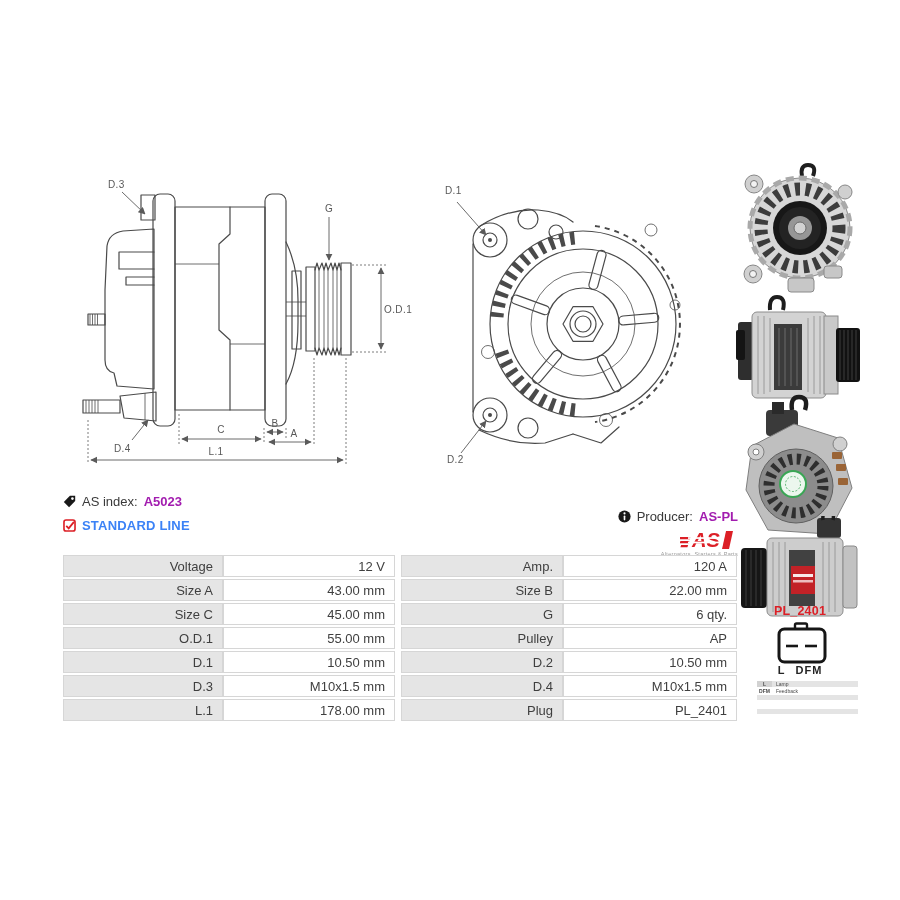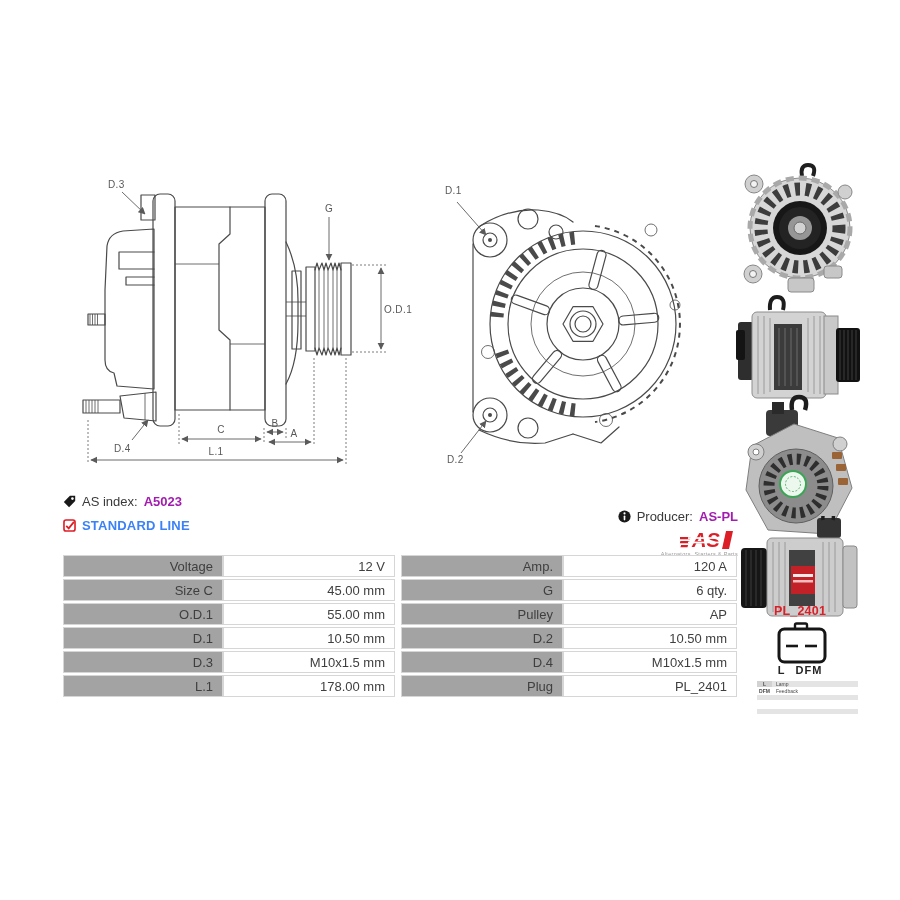--- a/index.html
+++ b/index.html
@@ -20,21 +20,21 @@
   .info-line b{color:#a21caf;}
   .std{color:#3b82f6;font-weight:bold;letter-spacing:.2px;}
   .icn{width:13px;height:13px;flex:0 0 13px;}
   .col-c{display:flex;flex-direction:column;align-items:flex-end;}
   .logo-wrap{display:flex;flex-direction:column;align-items:flex-end;margin-top:2px;}
   .logo-tagline{font-size:5.5px;color:#9a9a9a;letter-spacing:.3px;margin-top:1px;}
 
   
   .spec{position:absolute;left:63px;top:553px;width:674px;border-collapse:separate;border-spacing:0 2px;table-layout:fixed;font-size:13px;color:#3f3f3f;}
   .spec td{box-sizing:border-box;height:22px;border:1px solid #d6d6d6;background:#fff;text-align:right;padding:0 9px 0 0;vertical-align:middle;overflow:hidden;}
-  .spec td.lbl{background:#a3a3a3;}
+  .spec td.lbl{background:#e5e5e5;}
   .spec td.gap{border:none;background:transparent;padding:0;}
 
   
   .plug-code{position:absolute;left:738px;top:604px;width:124px;text-align:center;color:#dc1f26;font-weight:bold;font-size:12.5px;letter-spacing:.2px;}
   .plug-pins{position:absolute;left:738px;top:664px;width:124px;text-align:center;font-weight:bold;font-size:11px;color:#242424;letter-spacing:1px;}
   .plug-pins span{margin:0 3px;}
   .legend{position:absolute;left:757px;top:681px;width:101px;font-size:5px;line-height:6px;color:#4a4a4a;}
   .legend .lrow{display:flex;height:6px;margin-bottom:1px;}
   .legend .lc{width:15px;text-align:center;font-weight:bold;}
   .legend .ld{flex:1;padding-left:4px;}
@@ -280,20 +280,27 @@
       </colgroup>
     <tbody>
       <tr>
         <td class="lbl">Voltage</td>
         <td>12 V</td>
           <td class="gap"></td>
         <td class="lbl">Amp.</td>
         <td>120 A</td>
       </tr>
       <tr>
+        <td class="lbl">Size A</td>
+        <td>43.00 mm</td>
+          <td class="gap"></td>
+        <td class="lbl">Size B</td>
+        <td>22.00 mm</td>
+      </tr>
+      <tr>
         <td class="lbl">Size C</td>
         <td>45.00 mm</td>
           <td class="gap"></td>
         <td class="lbl">G</td>
         <td>6 qty.</td>
       </tr>
       <tr>
         <td class="lbl">O.D.1</td>
         <td>55.00 mm</td>
           <td class="gap"></td>

